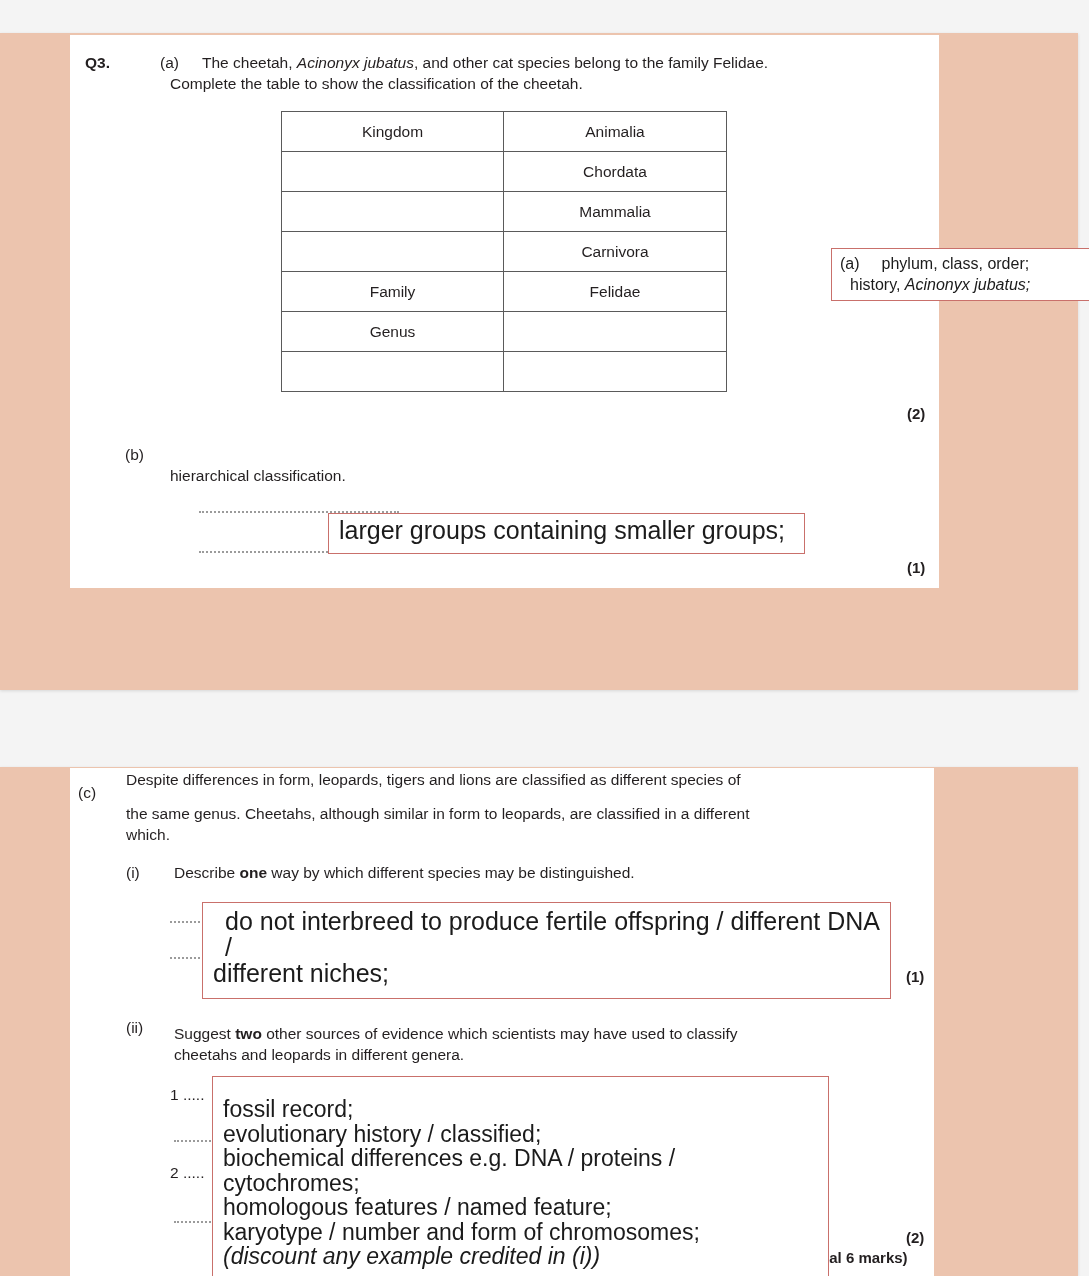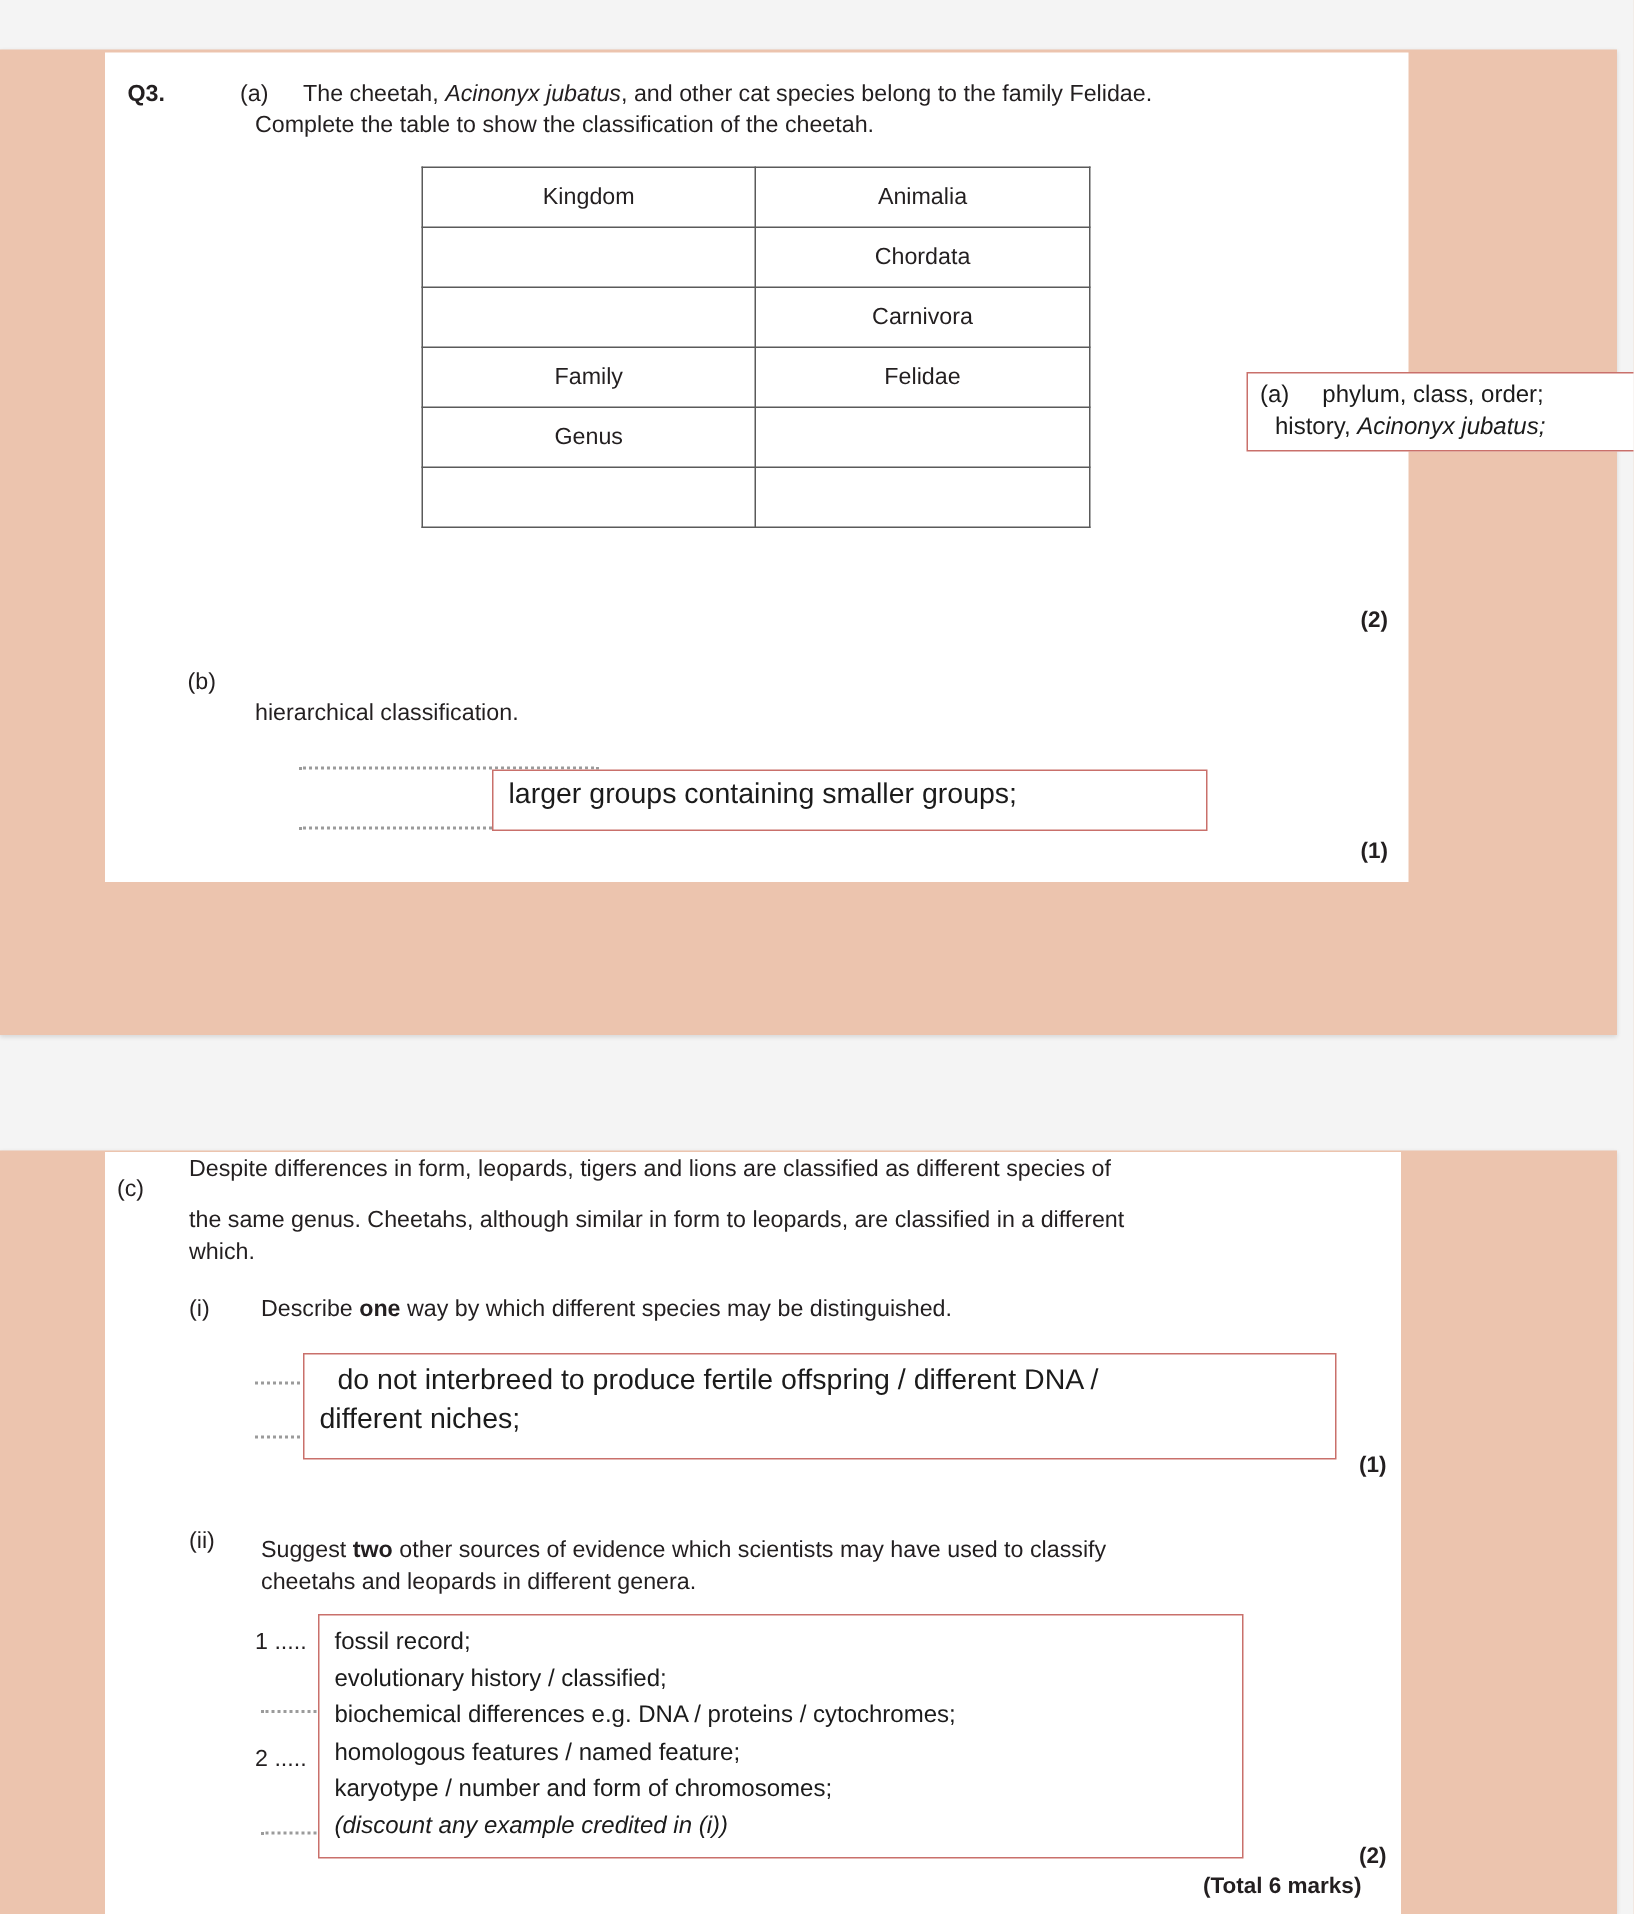--- a/index.html
+++ b/index.html
@@ -70,26 +70,26 @@
     border-bottom: 2px dotted #9b9b9b;
     height: 0;
   }
 
   
   .ann {
     position: absolute;
     border: 1px solid #c9706b;
     background: #ffffff;
     color: #1b1b1b;
-    font-size: 19px;
+    font-size: 25px;
     line-height: 26px;
     padding: 5px 10px 12px 10px;
   }
   .ann.small { font-size: 16px; line-height: 21px; padding: 4px 6px 5px 8px; }
-  .ann.list { font-size: 16px; line-height: 24.5px; padding: 6px 10px 8px 10px; }
+  .ann.list { font-size: 23px; line-height: 24.5px; padding: 20px 10px 8px 10px; }
 
   
   .marks {
     position: absolute;
     font-size: 15px;
     font-weight: bold;
     color: #231f20;
     white-space: nowrap;
   }
   .total {
@@ -136,20 +136,24 @@
 
   <table id="class-table">
     <tbody>
       <tr>
         <td class="c1">Kingdom</td>
         <td class="c2">Animalia</td>
       </tr>
       <tr>
         <td class="c1"></td>
         <td class="c2">Chordata</td>
+      </tr>
+      <tr>
+        <td class="c1"></td>
+        <td class="c2">Mammalia</td>
       </tr>
       <tr>
         <td class="c1"></td>
         <td class="c2">Carnivora</td>
       </tr>
       <tr>
         <td class="c1">Family</td>
         <td class="c2">Felidae</td>
       </tr>
       <tr>

